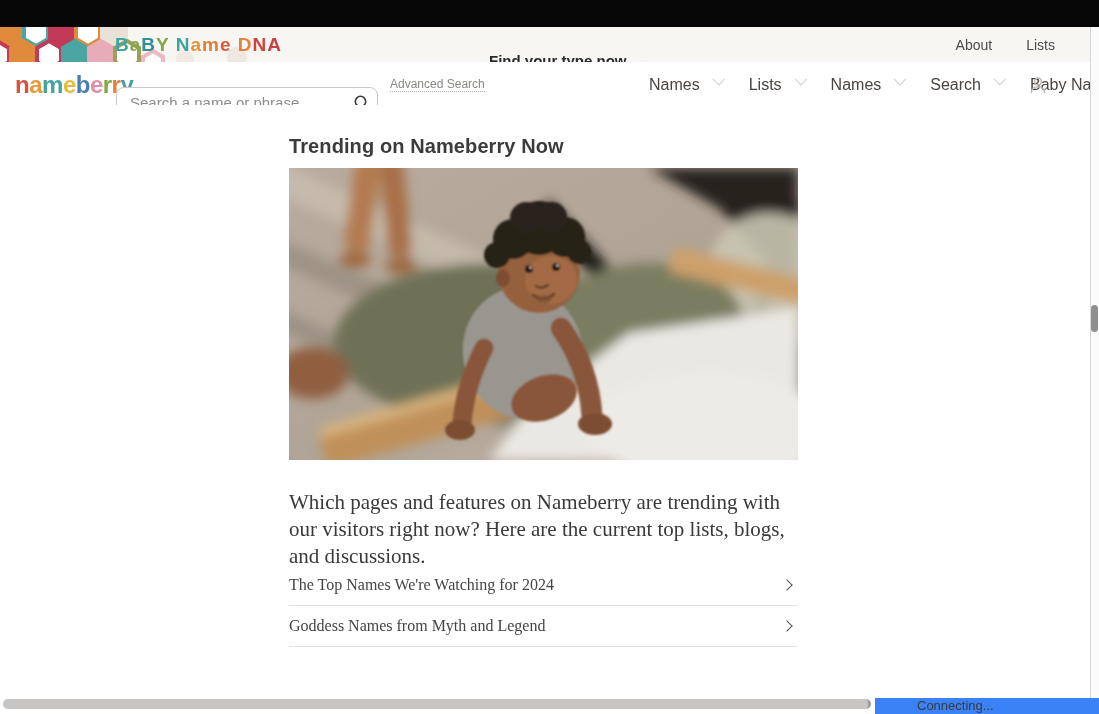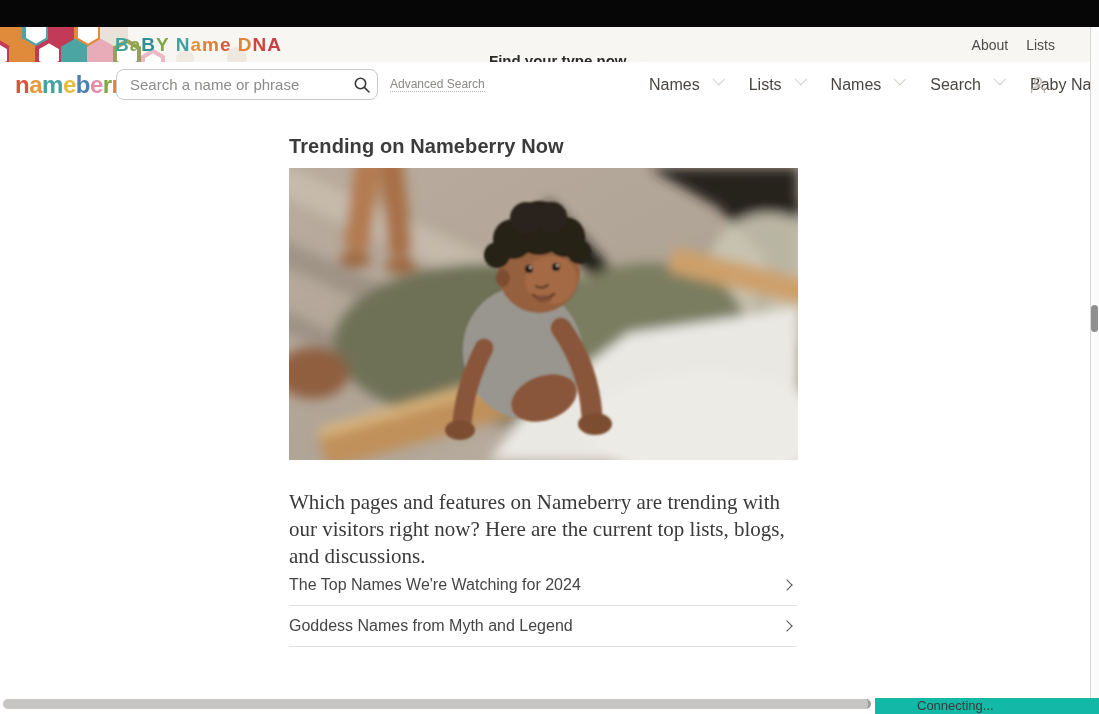--- a/index.html
+++ b/index.html
@@ -30,39 +30,39 @@
     font-family: "Liberation Sans", sans-serif;
   }
   .promo-cta {
     position: absolute; left: 489px; top: 9px;
     font-size: 15px; font-weight: 700; color: #2b2b2b;
     cursor: pointer; white-space: nowrap; margin-top: 16px;
   }
   .promo-cta .arrow { color: #d9536a; font-weight: 700; margin-left: 6px; }
   .promo-links {
     position: absolute; right: 44px; top: 10px;
-    display: flex; gap: 18px;
+    display: flex; gap: 34px;
     font-size: 14px; color: #4c4c4c;
   }
   .promo-links span { cursor: pointer; }
 
   
   .navbar {
     position: absolute; left: 0; top: 62px; width: 1099px; height: 45px;
     background: #ffffff;
     border-bottom: 1px solid #e7e6e4;
     display: flex; align-items: center;
   }
   .nb-logo {
     position: absolute; left: 15px; top: 9px;
     font-size: 24px; font-weight: 700; letter-spacing: -0.5px;
     font-family: "Liberation Sans", sans-serif;
   }
   .search-box {
-    position: absolute; left: 116px; top: 7px;
+    position: absolute; left: 116px; top: 25px;
     width: 262px; height: 31px;
     border: 1px solid #c9c8c6; border-radius: 8px;
     background: #fff;
     display: flex; align-items: center;
   }
   .search-box input {
     border: none; outline: none; background: transparent;
     flex: 1; padding: 0 8px 0 13px;
     font-size: 15px; color: #333;
     font-family: "Liberation Sans", sans-serif;
@@ -99,21 +99,21 @@
   }
   .hero {
     position: absolute; left: 289px; top: 63px;
     width: 509px; height: 292px; overflow: hidden; background: #b3a79a;
   }
   .intro {
     position: absolute; left: 289px; top: 384px; width: 516px;
     font-family: "Liberation Serif", serif;
     font-size: 21px; line-height: 27px; color: #3a3a3a;
   }
-  .trend-list { position: absolute; left: 289px; top: 460px; width: 508px; }
+  .trend-list { position: absolute; left: 289px; top: 460px; width: 508px; font-family: Liberation Serif, serif; }
   .trend-row {
     height: 41px; display: flex; align-items: center; justify-content: space-between;
     border-bottom: 1px solid #e3e2e0;
     font-size: 16px; color: #454545;
     cursor: pointer;
   }
   .chev-right {
     width: 8px; height: 8px; border-right: 1.6px solid #555; border-top: 1.6px solid #555;
     transform: rotate(45deg); margin-right: 6px;
   }
@@ -128,21 +128,21 @@
   .vscroll-track {
     position: absolute; left: 1090px; top: 27px; width: 9px; height: 687px;
     background: #fbfbfb; border-left: 1px solid #d8d7d5;
   }
   .vscroll-thumb {
     position: absolute; left: 1091px; top: 305px; width: 7px; height: 27px;
     background: #8f8f8f; border-radius: 4px; cursor: pointer;
   }
   .connecting {
     position: absolute; left: 875px; top: 698px; width: 224px; height: 16px;
-    background: #14b8a6;
+    background: #3b82f6;
     font-size: 13px; color: #3a3a3a;
     line-height: 16px; padding-left: 42px;
   }
 </style>
 </head>
 <body>
 
 <div class="topbar"></div>
 
 <div class="promo">

